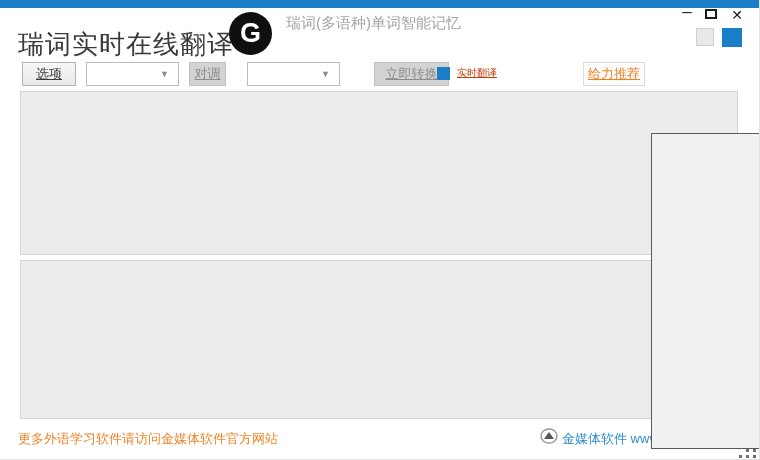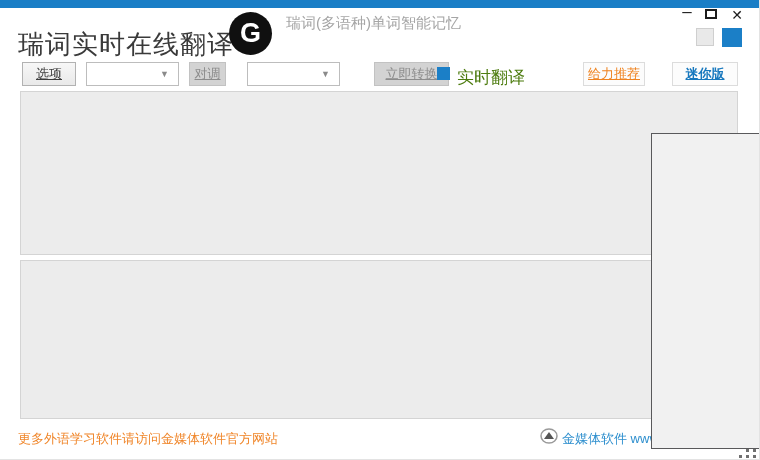--- a/index.html
+++ b/index.html
@@ -31,21 +31,21 @@
   .btn-convert{left:342px;top:62px;width:75px;margin-left:32px;}
   .btn-recommend{left:583px;top:62px;width:62px;color:#ef8320;}
   .btn-mini{left:672px;top:62px;width:66px;color:#1778be;font-weight:bold;}
 
   .dropdown{top:62px;width:93px;height:24px;background:#ffffff;border:1px solid #bdbdbd;}
   .dd-src{left:86px;} .dd-tgt{left:247px;}
   .dd-value{position:absolute;left:6px;top:3px;font-size:13px;color:#333;}
   .dd-arrow{position:absolute;right:9px;top:6px;font-size:9px;color:#8a8a8a;line-height:10px;}
 
   .checkbox{left:437px;top:67px;width:13px;height:13px;background:#1b7fc7;}
-  .checkbox-label{left:457px;top:66px;font-size:17px;color:#4d7c0f;}
+  .checkbox-label{left:457px;top:66px;font-size:10px;color:#c2410c;text-decoration:underline;}
 
   .textarea{left:20px;width:718px;background:#ececec;border:1px solid #d4d4d4;
             font-size:13px;color:#333;padding:4px;overflow:hidden;}
   .area-src{top:91px;height:164px;}
   .area-tgt{top:260px;height:159px;}
 
   .footer-promo{left:18px;top:430px;font-size:13px;color:#f0862a;white-space:nowrap;}
   .footer-engine{left:414px;top:430px;font-size:13px;color:#4a4a4a;white-space:nowrap;}
   .brand-logo{left:540px;top:428px;width:18px;height:16px;}
   .footer-link{left:562px;top:430px;font-size:13px;color:#2e8fce;white-space:nowrap;text-decoration:none;}
@@ -88,21 +88,20 @@
     <span class="dd-value"></span>
     <span class="dd-arrow">▼</span>
   </div>
 
   <div class="abs tbtn disabled btn-convert">立即转换</div>
 
   <div class="abs checkbox"></div>
   <div class="abs checkbox-label">实时翻译</div>
 
   <div class="abs tbtn flat btn-recommend">给力推荐</div>
-  <div class="abs tbtn flat btn-mini">迷你版</div>
 
   <div class="abs textarea area-src"></div>
   <div class="abs textarea area-tgt"></div>
 
   <div class="abs footer-promo">更多外语学习软件请访问金媒体软件官方网站</div>
 
   <div class="abs brand-logo">
     <svg width="18" height="16" viewBox="0 0 18 16">
       <ellipse cx="9" cy="8" rx="8" ry="7" fill="none" stroke="#9a9a9a" stroke-width="1.5"></ellipse>
       <path d="M4 11 L9 4 L14 11 Z" fill="#555555"></path>

